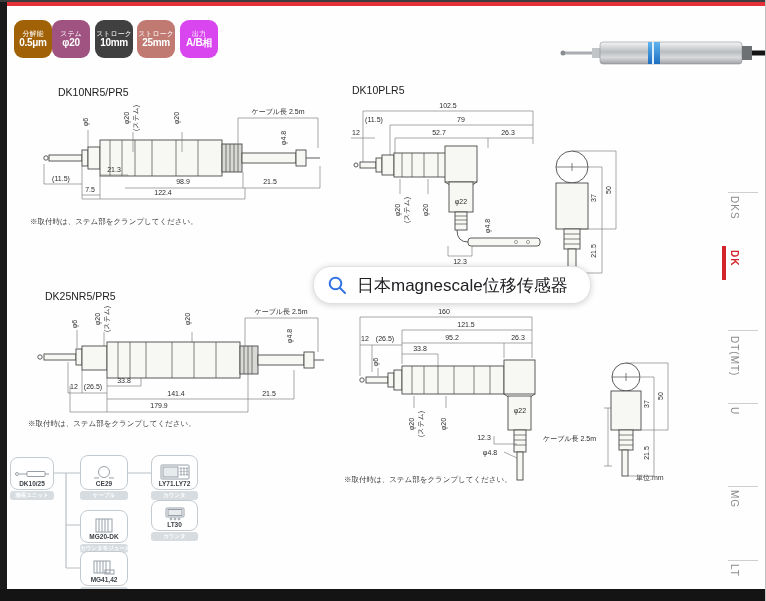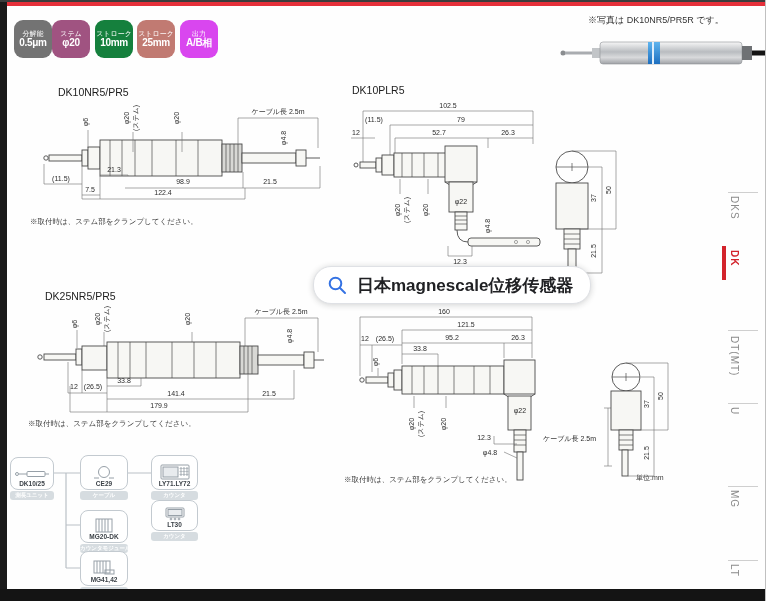--- a/index.html
+++ b/index.html
@@ -32,21 +32,21 @@
   .draw text{font-family:"Liberation Sans",sans-serif;font-size:7px;fill:#2b2b2b;}
   .draw text.ttl{font-size:10.5px;fill:#1d1d1d;}
   .draw text.note{font-size:7.5px;fill:#3a3a3a;}
   .draw text.unit{font-size:7px;fill:#3a3a3a;}
 
   
   .search-pill{position:absolute;left:313px;top:266px;width:276px;height:36px;background:#fff;
        border:1px solid #dfe1e5;border-radius:18px;display:flex;align-items:center;z-index:50;
        box-shadow:0 1px 6px rgba(32,33,36,.2);cursor:pointer;}
   .search-pill svg{margin-left:13px;flex:0 0 auto;}
-  .search-query{margin-left:10px;font-size:17px;font-weight:700;color:#202124;white-space:nowrap;}
+  .search-query{margin-left:10px;font-size:17px;font-weight:400;color:#202124;white-space:nowrap;}
 
   
   .dnode{position:absolute;text-align:center;}
   .dbox{background:#fff;border:1.2px solid #c3cad0;border-radius:8px;padding:2px 1px 1px;
         display:flex;flex-direction:column;align-items:center;justify-content:flex-end;}
   .dlabel{font-size:6.5px;font-weight:bold;color:#3c4248;line-height:1.2;white-space:nowrap;}
   .dband{margin-top:1px;background:#d6dce0;border-radius:3px;color:#fff;font-size:5.5px;
          font-weight:bold;line-height:9px;height:9px;white-space:nowrap;overflow:hidden;}
   .diag-lines{position:absolute;left:0px;top:445px;}
   .diag-lines path{stroke:#b9c0c6;stroke-width:1.2;fill:none;}
@@ -57,42 +57,41 @@
   .side-tab{position:absolute;left:729px;writing-mode:vertical-rl;text-orientation:sideways;
         font-size:10px;color:#8b8b8b;letter-spacing:1px;cursor:pointer;}
   .side-tab.active{color:#d3232b;font-weight:bold;}
   .active-bar{position:absolute;left:722px;top:246px;width:4px;height:34px;background:#d3232b;}
 </style>
 </head>
 <body>
 
 <div class="stage">
 
-  <div class="badge" style="background:#737373;left:14px">
+  <div class="badge" style="background:#a16207;left:14px">
     <span class="b1">分解能</span>
     <span class="b2">0.5μm</span>
   </div>
   <div class="badge" style="background:#a05381;left:52px">
     <span class="b1">ステム</span>
     <span class="b2">φ20</span>
   </div>
-  <div class="badge" style="background:#15803d;left:95px">
+  <div class="badge" style="background:#404040;left:95px">
     <span class="b1">ストローク</span>
     <span class="b2">10mm</span>
   </div>
   <div class="badge" style="background:#c17a72;left:137px">
     <span class="b1">ストローク</span>
     <span class="b2">25mm</span>
   </div>
   <div class="badge" style="background:#d946ef;left:180px">
     <span class="b1">出力</span>
     <span class="b2">A/B相</span>
   </div>
 
-  <div class="photo-note">※写真は DK10NR5/PR5R です。</div>
   <svg class="photo-svg" width="210" height="40" viewBox="0 0 210 40">
     <defs>
       <linearGradient id="silver" x1="0" y1="0" x2="0" y2="1">
         <stop offset="0" stop-color="#f6f6f6"></stop>
           <stop offset="0.45" stop-color="#b9bcc0"></stop>
         <stop offset="0.7" stop-color="#d9dadc"></stop>
           <stop offset="1" stop-color="#9fa2a6"></stop>
       </linearGradient>
       <linearGradient id="blueband" x1="0" y1="0" x2="0" y2="1">
         <stop offset="0" stop-color="#5fb4ee"></stop>

